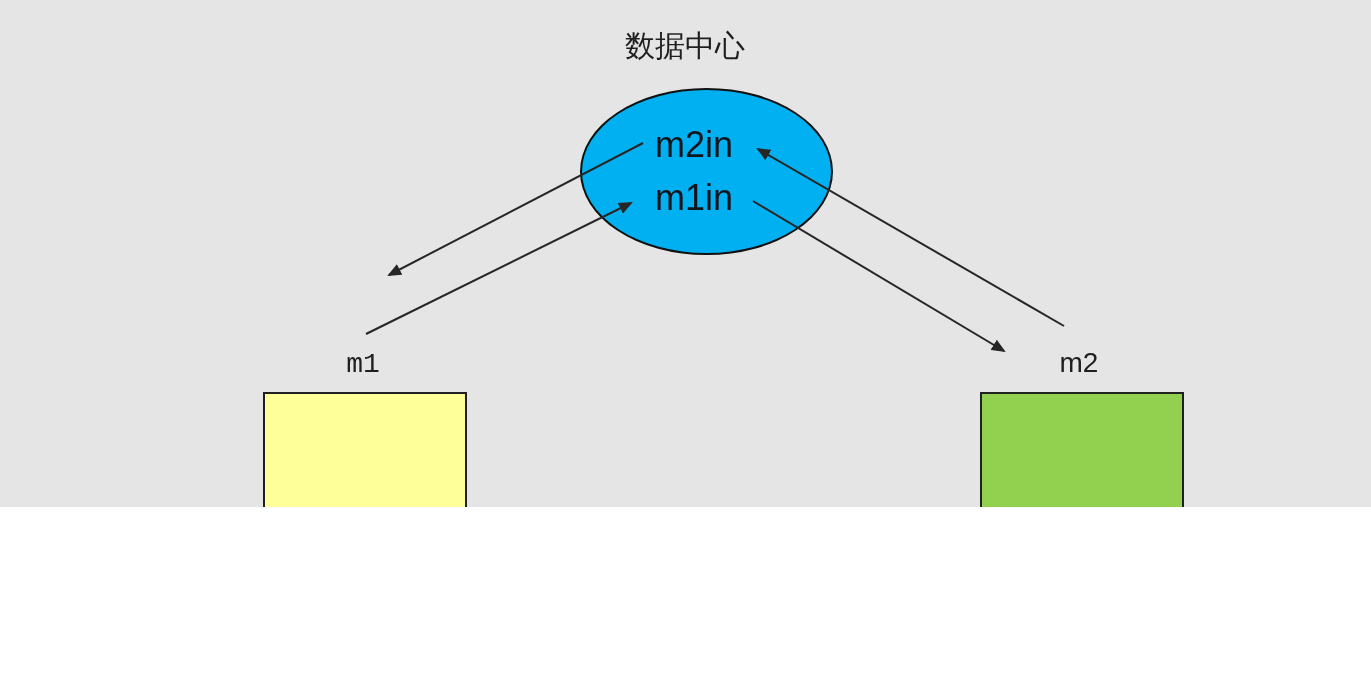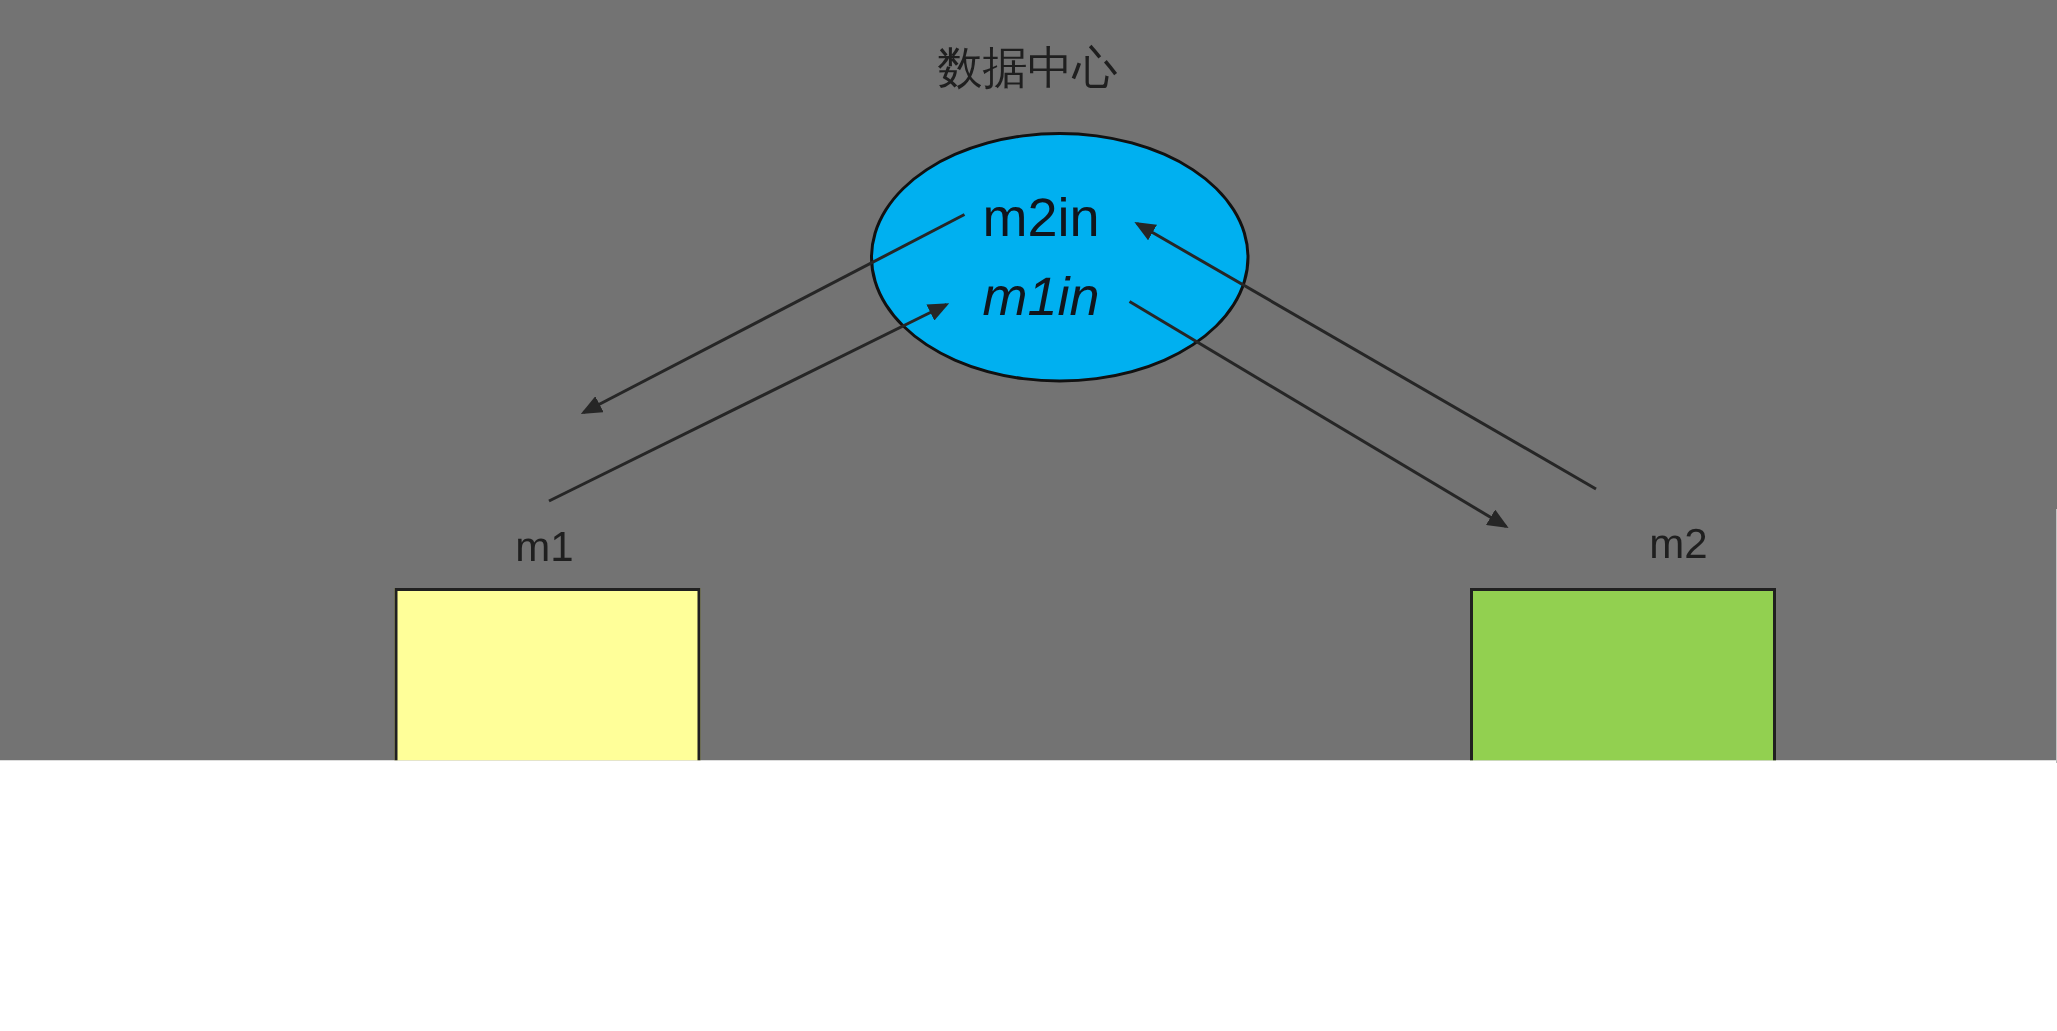--- a/index.html
+++ b/index.html
@@ -5,21 +5,21 @@
   html, body {
     margin: 0;
     padding: 0;
     background: #ffffff;
     font-family: "Liberation Sans", "DejaVu Sans", sans-serif;
   }
   .canvas {
     position: relative;
     width: 1371px;
     height: 507px;
-    background: #737373;
+    background: #e5e5e5;
     overflow: hidden;
     text-align: center;
   }
   .diagram-title {
     position: absolute;
     left: 685px;
     top: 29px;
     transform: translateX(-50%);
     font-size: 30px;
     line-height: 34px;
@@ -40,31 +40,31 @@
   .ellipse-label {
     position: absolute;
     transform: translateX(-50%);
     font-size: 36px;
     line-height: 28px;
     color: #10151c;
     white-space: nowrap;
     z-index: 3;
   }
   .ellipse-label.m2in { left: 694px; top: 131px; }
-  .ellipse-label.m1in { left: 694px; top: 184px; font-style: italic; }
+  .ellipse-label.m1in { left: 694px; top: 184px; }
   .node-label {
     position: absolute;
     transform: translateX(-50%);
     font-size: 28px;
     line-height: 30px;
     color: #1f1f1f;
     white-space: nowrap;
   }
-  .node-label.m1 { left: 363px; top: 350px; }
-  .node-label.m2 { left: 1079px; top: 348px; margin-left: 40px; }
+  .node-label.m1 { left: 363px; top: 350px; font-family: Liberation Mono, monospace; }
+  .node-label.m2 { left: 1079px; top: 348px; }
   .node-box {
     position: absolute;
     top: 392px;
     width: 204px;
     height: 161px;
     border: 2px solid #202020;
     box-sizing: border-box;
   }
   .node-box.m1 { left: 263px; background: #ffff99; }
   .node-box.m2 { left: 980px; background: #92d050; }

